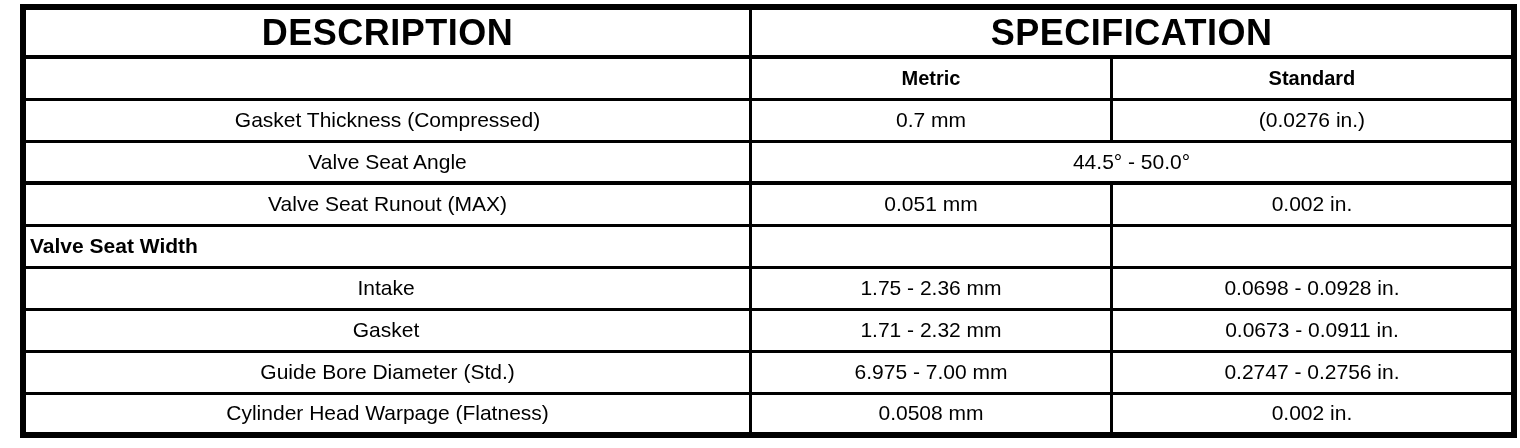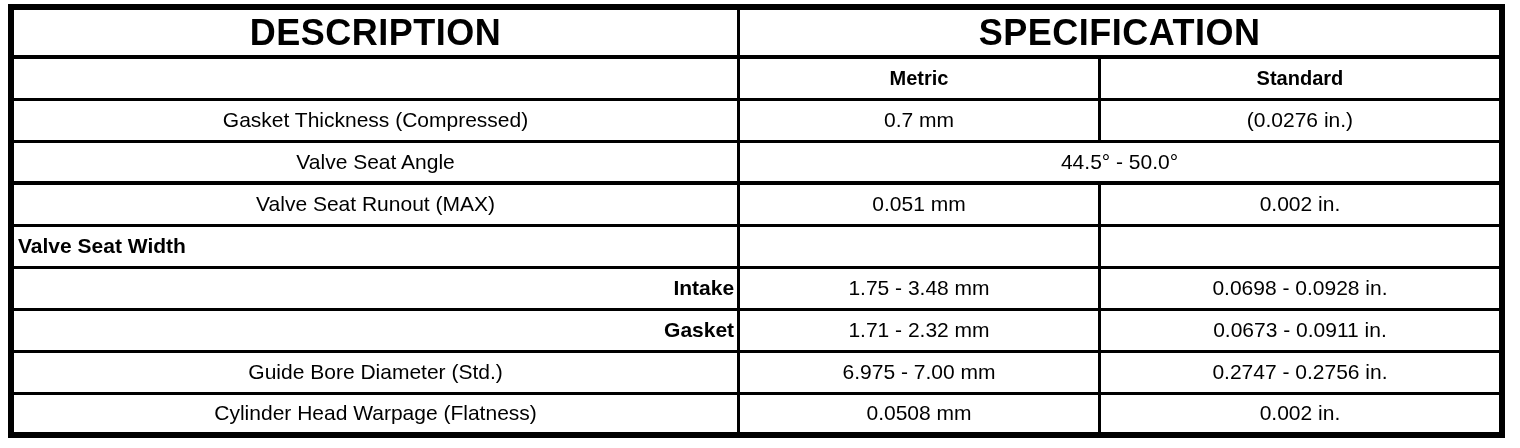--- a/index.html
+++ b/index.html
@@ -5,21 +5,21 @@
   html, body { margin:0; padding:0; }
   body {
     width:1520px; height:448px;
     background:#ffffff;
     overflow:hidden;
     font-family:"Liberation Sans", sans-serif;
   }
   .page { position:relative; width:1520px; height:448px; background:#ffffff; }
 
   table.spec {
-    position:absolute; left:8px; top:4px;
+    position:absolute; left:20px; top:4px;
     width:1497px;
     border-collapse:collapse;
     table-layout:fixed;
     border:6px solid #000000;
     color:#000000;
     background:#ffffff;
   }
   .spec th, .spec td {
     border:3px solid #000000;
     padding:0;
@@ -33,21 +33,21 @@
   .th-main {
     font-size:36px;
     font-weight:bold;
     text-align:center;
     letter-spacing:0.5px;
   }
   tr.row-sub-header { height:42px; }
   .th-sub { font-size:20px; font-weight:bold; text-align:center; }
   tbody tr { height:42px; font-size:21px; }
   td.c { text-align:center; }
-  td.r { text-align:right; padding-right:3px;font-weight:bold; }
+  td.r { text-align:center; padding-right:3px; }
   td.group { text-align:left; font-weight:bold; padding-left:4px;margin-top:23px; }
   tr.row-angle td { border-bottom-width:4px; }
 </style>
 </head>
 <body>
 
 <div class="page">
   <table class="spec">
     <colgroup>
       <col style="width:48.8%">
@@ -80,21 +80,21 @@
         <td class="c">0.051 mm</td>
         <td class="c">0.002 in.</td>
       </tr>
       <tr>
         <td class="group">Valve Seat Width</td>
         <td class="c"></td>
         <td class="c"></td>
       </tr>
       <tr>
         <td class="r">Intake</td>
-        <td class="c">1.75 - 3.48 mm</td>
+        <td class="c">1.75 - 2.36 mm</td>
         <td class="c">0.0698 - 0.0928 in.</td>
       </tr>
       <tr>
         <td class="r">Gasket</td>
         <td class="c">1.71 - 2.32 mm</td>
         <td class="c">0.0673 - 0.0911 in.</td>
       </tr>
       <tr>
         <td class="c">Guide Bore Diameter (Std.)</td>
         <td class="c">6.975 - 7.00 mm</td>

